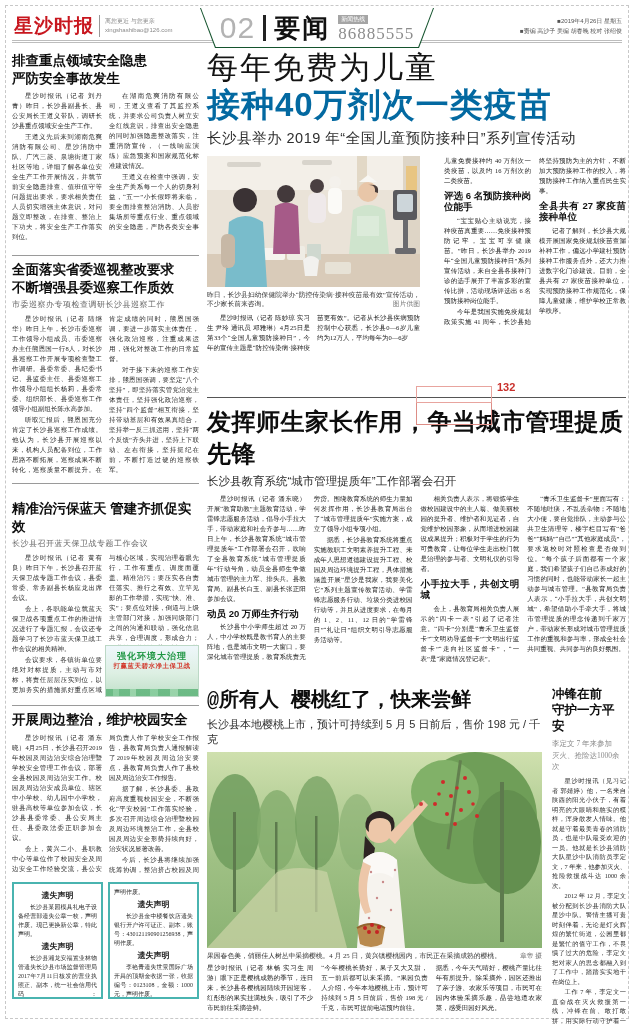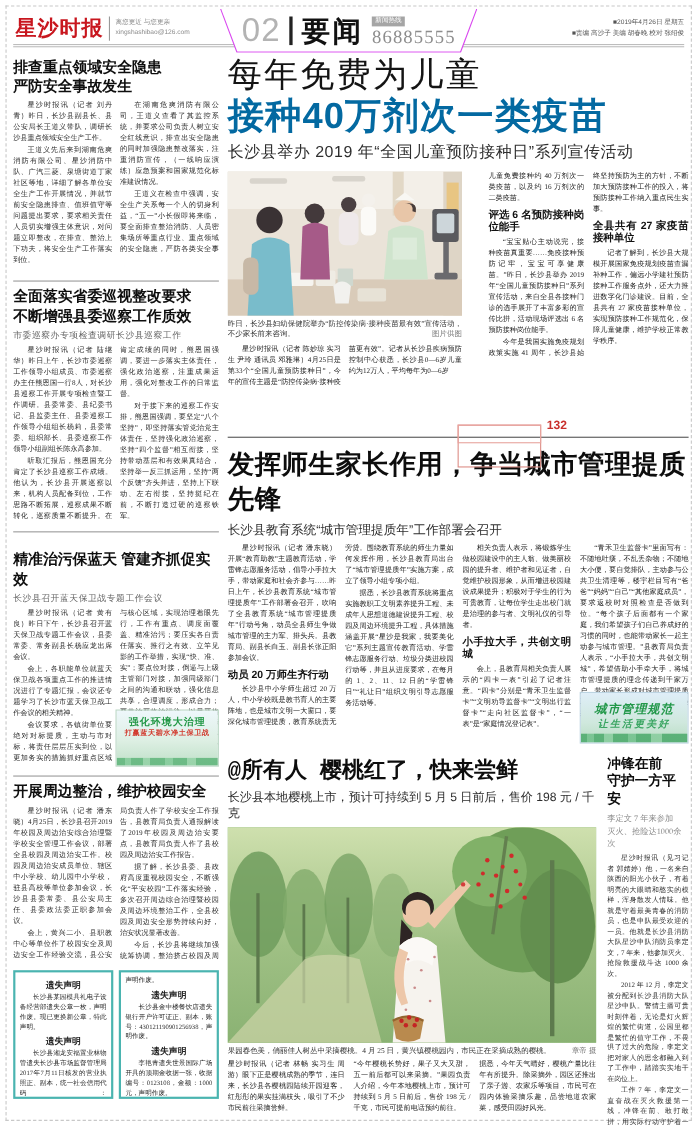--- a/index.html
+++ b/index.html
@@ -11,21 +11,21 @@
   
   .hdr { position:absolute; left:12px; right:12px; top:11px; height:30px; }
   .hdr-rule { position:absolute; left:12px; right:12px; top:40px; height:3px; border-top:1px solid #bdbdbd; border-bottom:1px solid #bdbdbd; }
   .logo-wrap { position:absolute; left:2px; top:2px; display:flex; align-items:center; gap:5px; }
   .logo { font-family:"Liberation Sans","DejaVu Sans",sans-serif; font-weight:bold; font-size:19px; color:#c8161e; letter-spacing:1px; }
   .logo-sep { width:1px; height:22px; background:#999; }
   .slogan { font-size:6px; color:#8a8a8a; line-height:1.5; font-family:"Liberation Sans","DejaVu Sans",sans-serif; }
   .hdr-right { position:absolute; right:0; top:5px; text-align:right; font-size:6px; line-height:1.7; color:#555; font-family:"Liberation Sans","DejaVu Sans",sans-serif; }
 
   .tab-outer { position:absolute; left:50%; top:8px; transform:translateX(-50%); width:234px; height:40px;
-    background:#d946ef; clip-path:polygon(0 0,100% 0,calc(100% - 15px) 100%,15px 100%); }
+    background:#14532d; clip-path:polygon(0 0,100% 0,calc(100% - 15px) 100%,15px 100%); }
   .tab-inner { position:absolute; inset:0; background:#fff; clip-path:polygon(1px 0,calc(100% - 1px) 0,calc(100% - 15.8px) calc(100% - 1px),15.8px calc(100% - 1px)); display:flex; align-items:center; justify-content:center; gap:8px; }
   .pageno { font-family:"Liberation Sans","DejaVu Sans",sans-serif; font-size:30px; color:#b3b3b3; font-weight:400; letter-spacing:1px; }
   .tab-bar { width:3px; height:26px; background:#222; }
   .section-name { font-family:"Liberation Sans","DejaVu Sans",sans-serif; font-weight:bold; font-size:26px; color:#111; letter-spacing:2px; }
   .hotline { display:flex; flex-direction:column; align-items:flex-start; gap:1px; }
   .hotline-badge { font-size:6px; color:#fff; background:#a5a5a5; padding:0 3px; line-height:9px; font-family:"Liberation Sans","DejaVu Sans",sans-serif; }
   .hotline-num { font-family:"Liberation Serif","DejaVu Serif",serif; font-size:17px; color:#8d8d8d; letter-spacing:1px; line-height:1; }
 
   
   .leftcol { position:absolute; left:12px; top:52px; width:187px; }
@@ -296,25 +296,20 @@
       <div class="edu-sub">长沙县教育系统“城市管理提质年”工作部署会召开</div>
       <div class="mbody">
         <p>星沙时报讯（记者 潘东晓）开展“教育助教”主题教育活动，学雷锋志愿服务活动，倡导小手拉大手，带动家庭和社会齐参与……昨日上午，长沙县教育系统“城市管理提质年”工作部署会召开，吹响了全县教育系统“城市管理提质年”行动号角，动员全县师生争做城市管理的主力军、排头兵。县教育局、副县长白玉、副县长张正阳参加会议。</p>
         <div class="subhead">动员 20 万师生齐行动</div>
         <p>长沙县中小学师生超过 20 万人，中小学校既是教书育人的主要阵地，也是城市文明一大窗口，要深化城市管理提质，教育系统责无旁贷。围绕教育系统的师生力量如何发挥作用，长沙县教育局出台了“城市管理提质年”实施方案，成立了领导小组专项小组。</p>
         <p>据悉，长沙县教育系统将重点实施教职工文明素养提升工程、未成年人思想道德建设提升工程、校园及周边环境提升工程，具体措施涵盖开展“星沙是我家，我要美化它”系列主题宣传教育活动、学雷锋志愿服务行动、垃圾分类进校园行动等，并且从进度要求，在每月的 1、2、11、12 日的“学雷锋日”“礼让日”组织文明引导志愿服务活动等。</p>
         <p>相关负责人表示，将锻炼学生做校园建设中的主人翁、做美丽校园的提升者、维护者和见证者，自觉维护校园形象，从而增进校园建设成果提升；积极对于学生的行为可贵教育，让每位学生走出校门就是治理的参与者、文明礼仪的引导者。</p>
         <div class="subhead">小手拉大手，共创文明城</div>
         <p>会上，县教育局相关负责人展示的“四卡一表”引起了记者注意。“四卡”分别是“青禾卫生监督卡”“文明劝导监督卡”“文明出行监督卡”“走向社区监督卡”，“一表”是“家庭情况登记表”。</p>
         <p>“青禾卫生监督卡”里面写有：不随地吐痰，不乱丢杂物；不随地大小便，要自觉排队，主动参与公共卫生清理等，楼宇栏目写有“爸爸”“妈妈”“自己”“其他家庭成员”，要求返校时对照检查是否做到位。“每个孩子后面都有一个家庭，我们希望孩子们自己养成好的习惯的同时，也能带动家长一起主动参与城市管理。”县教育局负责人表示，“小手拉大手，共创文明城”，希望借助小手牵大手，将城市管理提质的理念传递到千家万户，带动家长形成对城市管理提质工作的重视和参与率，形成全社会共同重视、共同参与的良好氛围。</p>
-      </div>
-      <div class="promo2">
-        <div class="p1">城市管理规范</div>
-        <div class="p2">让生活更美好</div>
-        <div class="skyline"></div>
       </div>
     </div>
 
     <div class="bottomrow">
       <div class="cherry">
         <div class="cherry-h">@所有人 樱桃红了，快来尝鲜</div>
         <div class="cherry-sub">长沙县本地樱桃上市，预计可持续到 5 月 5 日前后，售价 198 元 / 千克</div>
         <svg class="photo2" viewBox="0 0 335 196" xmlns="http://www.w3.org/2000/svg">
           <defs>
             <linearGradient id="orch" x1="0" y1="0" x2="0" y2="1">

